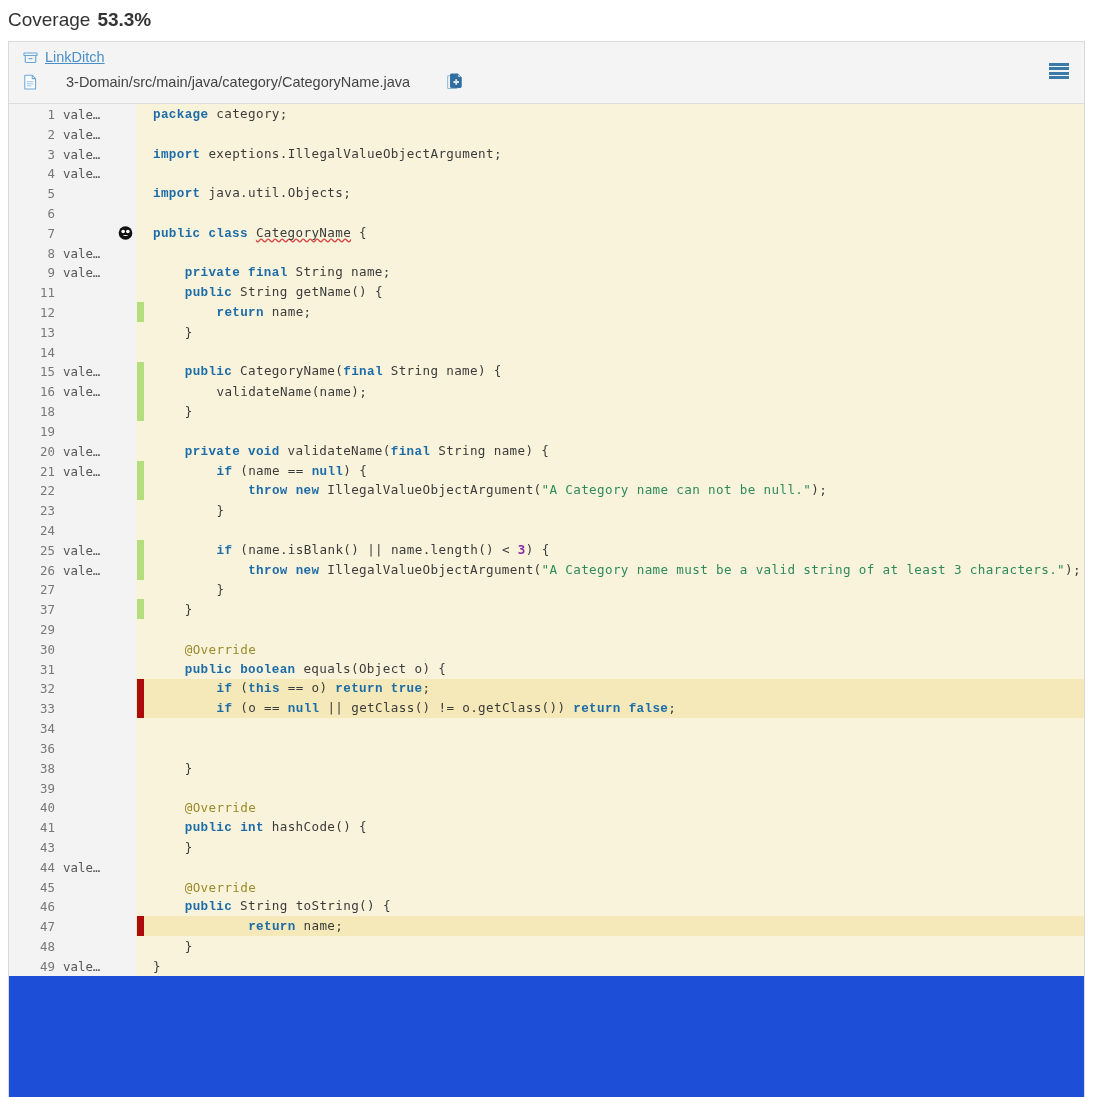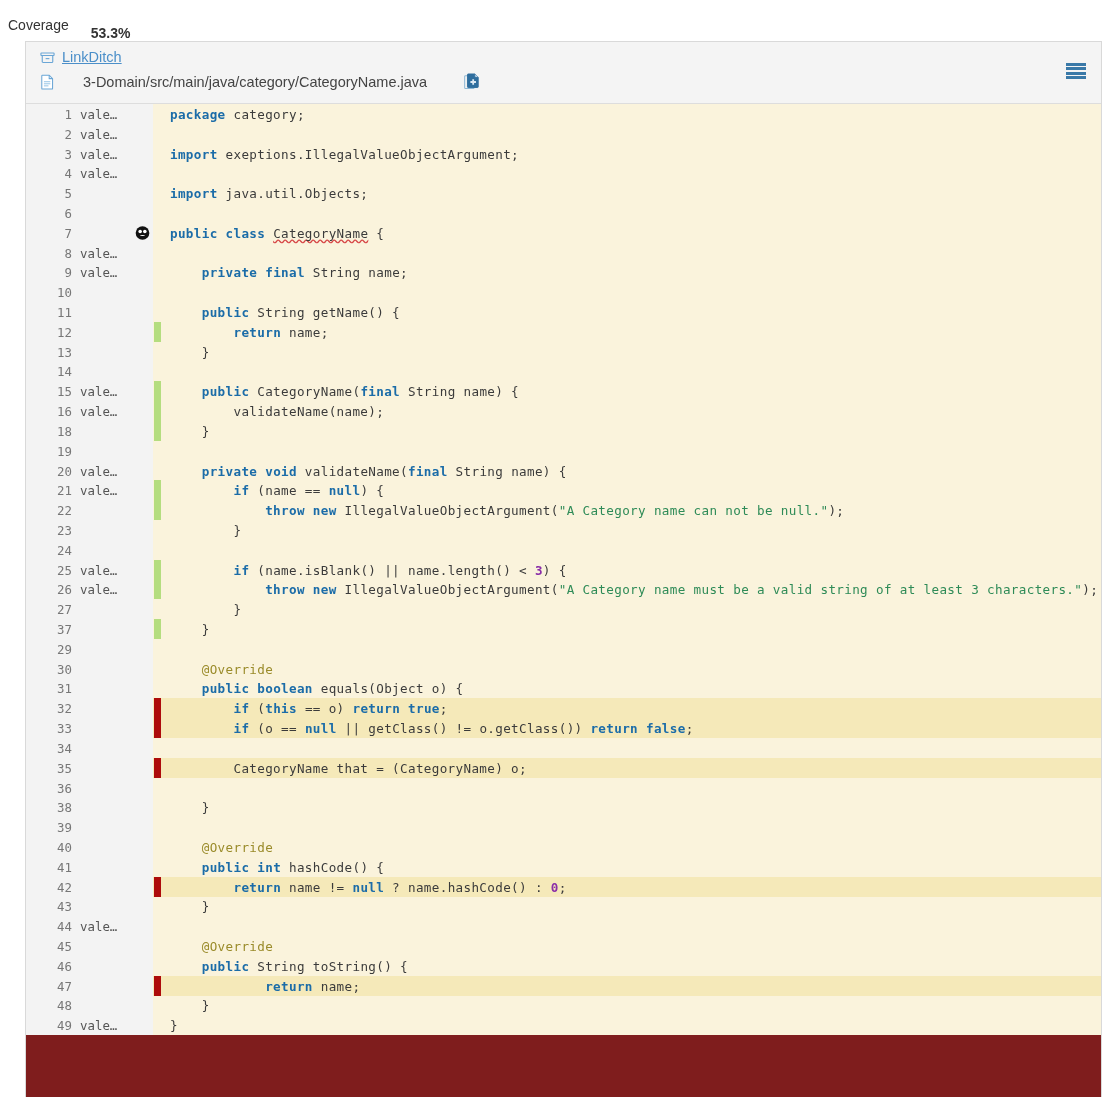--- a/index.html
+++ b/index.html
@@ -6,33 +6,33 @@
   body{
     width:1113px;height:1097px;
     background:#ffffff;
     font-family:"Liberation Sans", sans-serif;
     color:#333;
     overflow:hidden;
   }
   
   #coverage-summary{
     position:absolute;left:8px;top:9px;
-    font-size:14px;color:#333;
-    display:flex;align-items:center;gap:22px;
+    font-size:19px;color:#333;
+    display:flex;align-items:center;gap:7px;
   }
   #coverage-summary .cov-label{font-weight:400;}
-  #coverage-summary .cov-value{font-weight:700;margin-top:16px;}
+  #coverage-summary .cov-value{font-weight:700;}
 
   
   #file-panel{
-    position:absolute;left:25px;top:41px;
+    position:absolute;left:8px;top:41px;
     width:1077px;height:1056px;
     border:1px solid #d9d9d9;
     border-bottom:none;
-    background:#7f1d1d;
+    background:#1d4ed8;
     box-sizing:border-box;
     overflow:hidden;
   }
   
   #panel-header{
     position:relative;
     height:62px;
     background:#f4f4f4;
     border-bottom:1px solid #ddd;
     box-sizing:border-box;
@@ -110,21 +110,21 @@
   
   .code{
     position:absolute;left:144px;top:50%;
     transform:translateY(-50%);
     white-space:pre;
     font-family:"DejaVu Sans Mono", monospace;
     font-size:12.6px;
     color:#3b3b3b;
     letter-spacing:0.35px;
   }
-  .k{color:#1b6ca8;font-weight:bold;}
+  .k{color:#1b6ca8;font-weight:bold;font-family:Liberation Mono, monospace;}
   .s{color:#2e8b57;}
   .n{color:#8b2fa8;font-weight:bold;}
   .a{color:#9a8b2a;}
   .sq{
     text-decoration:underline wavy #d64545;
     text-decoration-skip-ink:none;
     text-align:right;
   }
 </style>
 </head>
@@ -189,21 +189,20 @@
       <div class="row"><div class="gutter"><span class="ln">5</span></div><div class="code"><span class="k">import</span> java.util.Objects;</div></div>
       <div class="row"><div class="gutter"><span class="ln">6</span></div><div class="code"></div></div>
       <div class="row"><div class="gutter"><span class="ln">7</span><span class="mut-icon"><svg width="15" height="15" viewBox="0 0 16 16">
               <circle cx="8" cy="8" r="7.3" fill="#111"></circle>
               <circle cx="5.5" cy="6.3" r="1.9" fill="#fff"></circle>
               <circle cx="10.5" cy="6.3" r="1.9" fill="#fff"></circle>
               <path d="M5.1 10.2 a3.6 2.4 0 0 0 5.8 0 z" fill="#fff"></path>
             </svg></span></div><div class="code"><span class="k">public</span> <span class="k">class</span> <span class="sq">CategoryName</span> {</div></div>
       <div class="row"><div class="gutter"><span class="ln">8</span><span class="author">vale…</span></div><div class="code"></div></div>
       <div class="row"><div class="gutter"><span class="ln">9</span><span class="author">vale…</span></div><div class="code">    <span class="k">private</span> <span class="k">final</span> String name;</div></div>
-      <div class="row"><div class="gutter"><span class="ln">10</span></div><div class="code"></div></div>
       <div class="row"><div class="gutter"><span class="ln">11</span></div><div class="code">    <span class="k">public</span> String getName() {</div></div>
       <div class="row"><div class="gutter"><span class="ln">12</span></div><div class="covbar g"></div><div class="code">        <span class="k">return</span> name;</div></div>
       <div class="row"><div class="gutter"><span class="ln">13</span></div><div class="code">    }</div></div>
       <div class="row"><div class="gutter"><span class="ln">14</span></div><div class="code"></div></div>
       <div class="row"><div class="gutter"><span class="ln">15</span><span class="author">vale…</span></div><div class="covbar g"></div><div class="code">    <span class="k">public</span> CategoryName(<span class="k">final</span> String name) {</div></div>
       <div class="row"><div class="gutter"><span class="ln">16</span><span class="author">vale…</span></div><div class="covbar g"></div><div class="code">        validateName(name);</div></div>
       <div class="row"><div class="gutter"><span class="ln">18</span></div><div class="covbar g"></div><div class="code">    }</div></div>
       <div class="row"><div class="gutter"><span class="ln">19</span></div><div class="code"></div></div>
       <div class="row"><div class="gutter"><span class="ln">20</span><span class="author">vale…</span></div><div class="code">    <span class="k">private</span> <span class="k">void</span> validateName(<span class="k">final</span> String name) {</div></div>
       <div class="row"><div class="gutter"><span class="ln">21</span><span class="author">vale…</span></div><div class="covbar g"></div><div class="code">        <span class="k">if</span> (name == <span class="k">null</span>) {</div></div>
@@ -213,27 +212,25 @@
       <div class="row"><div class="gutter"><span class="ln">25</span><span class="author">vale…</span></div><div class="covbar g"></div><div class="code">        <span class="k">if</span> (name.isBlank() || name.length() &lt; <span class="n">3</span>) {</div></div>
       <div class="row"><div class="gutter"><span class="ln">26</span><span class="author">vale…</span></div><div class="covbar g"></div><div class="code">            <span class="k">throw</span> <span class="k">new</span> IllegalValueObjectArgument(<span class="s">"A Category name must be a valid string of at least 3 characters."</span>);</div></div>
       <div class="row"><div class="gutter"><span class="ln">27</span></div><div class="code">        }</div></div>
       <div class="row"><div class="gutter"><span class="ln">37</span></div><div class="covbar g"></div><div class="code">    }</div></div>
       <div class="row"><div class="gutter"><span class="ln">29</span></div><div class="code"></div></div>
       <div class="row"><div class="gutter"><span class="ln">30</span></div><div class="code">    <span class="a">@Override</span></div></div>
       <div class="row"><div class="gutter"><span class="ln">31</span></div><div class="code">    <span class="k">public</span> <span class="k">boolean</span> equals(Object o) {</div></div>
       <div class="row hl"><div class="gutter"><span class="ln">32</span></div><div class="covbar r"></div><div class="code">        <span class="k">if</span> (<span class="k">this</span> == o) <span class="k">return</span> <span class="k">true</span>;</div></div>
       <div class="row hl"><div class="gutter"><span class="ln">33</span></div><div class="covbar r"></div><div class="code">        <span class="k">if</span> (o == <span class="k">null</span> || getClass() != o.getClass()) <span class="k">return</span> <span class="k">false</span>;</div></div>
       <div class="row"><div class="gutter"><span class="ln">34</span></div><div class="code"></div></div>
-      <div class="row hl"><div class="gutter"><span class="ln">35</span></div><div class="covbar r"></div><div class="code">        CategoryName that = (CategoryName) o;</div></div>
       <div class="row"><div class="gutter"><span class="ln">36</span></div><div class="code"></div></div>
       <div class="row"><div class="gutter"><span class="ln">38</span></div><div class="code">    }</div></div>
       <div class="row"><div class="gutter"><span class="ln">39</span></div><div class="code"></div></div>
       <div class="row"><div class="gutter"><span class="ln">40</span></div><div class="code">    <span class="a">@Override</span></div></div>
       <div class="row"><div class="gutter"><span class="ln">41</span></div><div class="code">    <span class="k">public</span> <span class="k">int</span> hashCode() {</div></div>
-      <div class="row hl"><div class="gutter"><span class="ln">42</span></div><div class="covbar r"></div><div class="code">        <span class="k">return</span> name != <span class="k">null</span> ? name.hashCode() : <span class="n">0</span>;</div></div>
       <div class="row"><div class="gutter"><span class="ln">43</span></div><div class="code">    }</div></div>
       <div class="row"><div class="gutter"><span class="ln">44</span><span class="author">vale…</span></div><div class="code"></div></div>
       <div class="row"><div class="gutter"><span class="ln">45</span></div><div class="code">    <span class="a">@Override</span></div></div>
       <div class="row"><div class="gutter"><span class="ln">46</span></div><div class="code">    <span class="k">public</span> String toString() {</div></div>
       <div class="row hl"><div class="gutter"><span class="ln">47</span></div><div class="covbar r"></div><div class="code">            <span class="k">return</span> name;</div></div>
       <div class="row"><div class="gutter"><span class="ln">48</span></div><div class="code">    }</div></div>
       <div class="row"><div class="gutter"><span class="ln">49</span><span class="author">vale…</span></div><div class="code">}</div></div>
     </div>
 </div>
 

